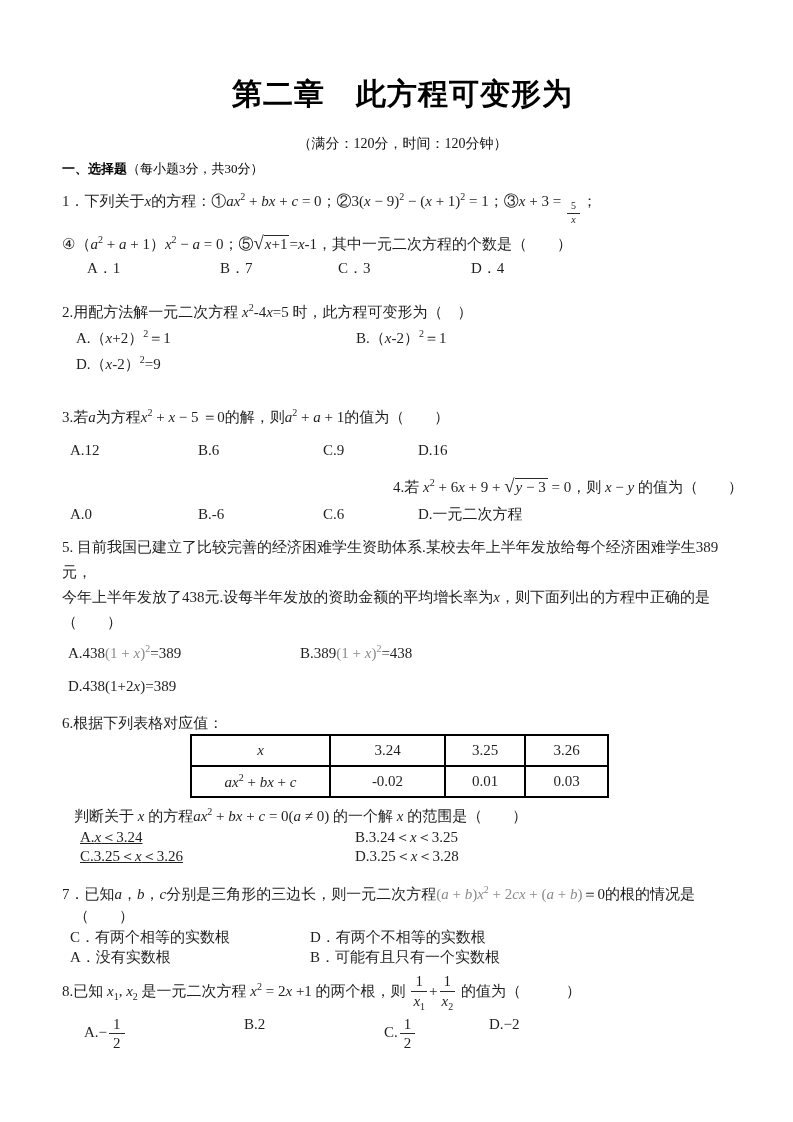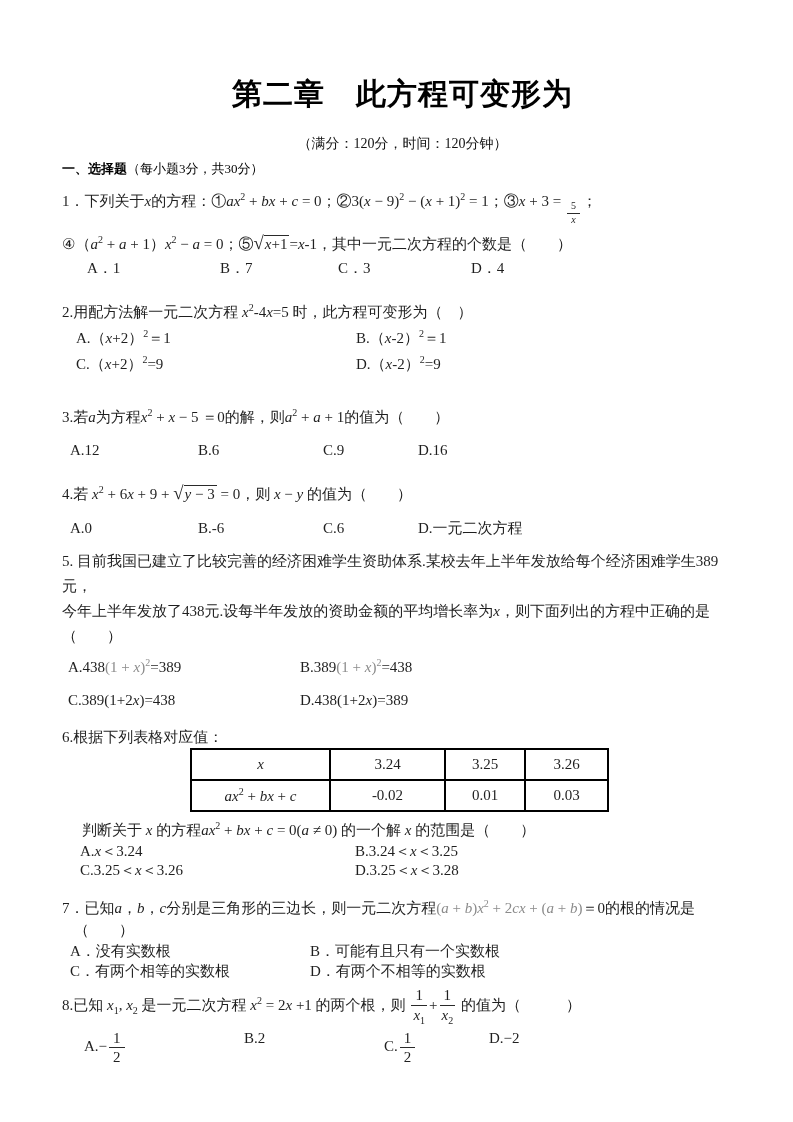--- a/index.html
+++ b/index.html
@@ -15,36 +15,36 @@
     .title { margin-top: 74px; text-align: center; font-size: 30px; font-weight: 700; color: #000; letter-spacing: 1px; }
     .subtitle { margin-top: 20px; text-align: center; font-size: 14px; color: #111; }
     .section { margin-top: 7px; font-size: 13px; color: #000; }
     .section .b { font-weight: 700; }
 
     .qblock { margin-top: 0; }
     .line { font-size: 15px; }
     .lh19 { line-height: 19px; } .lh20 { line-height: 20px; }
     .lh22 { line-height: 22px; } .lh23 { line-height: 23px; }
     .lh24 { line-height: 24px; } .lh25 { line-height: 25px; }
-    .lh26 { line-height: 26px; } .lh28 { line-height: 41px; }
+    .lh26 { line-height: 26px; } .lh28 { line-height: 28px; text-align: right; }
     .lh30 { line-height: 30px; }
 
     i { font-style: italic; }
     sup { font-size: 10px; }
     sub { font-size: 10px; }
 
     .opts { display: flex; align-items: flex-start; font-size: 15px; }
     .ml6 { margin-left: 6px; } .ml8 { margin-left: 8px; }
     .ml10 { margin-left: 10px; } .ml14 { margin-left: 14px; }
     .ml18 { margin-left: 18px; } .ml22 { margin-left: 22px; }
     .ml25 { margin-left: 25px; }
     .w95 { width: 95px; } .w105 { width: 105px; } .w118 { width: 118px; }
     .w125 { width: 125px; } .w128 { width: 128px; } .w133 { width: 133px; }
     .w140 { width: 140px; } .w160 { width: 160px; } .w232 { width: 232px; }
-    .w240 { width: 240px; } .w275 { width: 275px; } .w280 { width: 280px; }
+    .w240 { width: 240px; } .w275 { width: 275px; text-decoration: underline; } .w280 { width: 280px; }
 
     .frac { display: inline-flex; flex-direction: column; vertical-align: middle; text-align: center; line-height: 1.1; margin: 0 2px; }
     .frac .nu { display: block; border-bottom: 1px solid #2a2a2a; padding: 0 4px 1px; }
     .frac .de { display: block; padding: 1px 2px 0; }
     .frac.sm { font-size: 10px; line-height: 1.05; vertical-align: -3px; }
 
     .sqrt { white-space: nowrap; }
     .sqrt .rt { font-size: 1.25em; }
     .sqrt .rad { border-top: 1.4px solid #2a2a2a; padding: 0 2px 0 1px; }
 
@@ -82,21 +82,20 @@
       </div>
     </div>
 
     <div class="qblock" style="margin-top:16px">
       <div class="line lh22">2.用配方法解一元二次方程 <i>x</i><sup>2</sup>-4<i>x</i>=5 时，此方程可变形为（　）</div>
       <div class="opts ml14 lh22">
         <span class="w280">A.（<i>x</i>+2）<sup>2</sup>＝1</span>
         <span>B.（<i>x</i>-2）<sup>2</sup>＝1</span>
       </div>
       <div class="opts ml14 lh22">
-        <span class="w280">C.（<i>x</i>+2）<sup>2</sup>=9</span>
         <span>D.（<i>x</i>-2）<sup>2</sup>=9</span>
       </div>
     </div>
 
     <div class="qblock" style="margin-top:26px">
       <div class="line lh24">3.若<i>a</i>为方程<i>x</i><sup>2</sup> + <i>x</i> − 5 ＝0的解，则<i>a</i><sup>2</sup> + <i>a</i> + 1的值为（　　）</div>
       <div class="opts ml8 lh22" style="margin-top:10px">
         <span class="w128">A.12</span>
         <span class="w125">B.6</span>
         <span class="w95">C.9</span>
@@ -116,21 +115,20 @@
 
     <div class="qblock" style="margin-top:10px">
       <div class="line lh25">5. 目前我国已建立了比较完善的经济困难学生资助体系.某校去年上半年发放给每个经济困难学生389元，</div>
       <div class="line lh25">今年上半年发放了438元.设每半年发放的资助金额的平均增长率为<i>x</i>，则下面列出的方程中正确的是</div>
       <div class="line lh25">（　　）</div>
       <div class="opts ml6 lh24" style="margin-top:2px">
         <span class="w232">A.438<span class="gm">(1 + <i>x</i>)<sup>2</sup></span>=389</span>
         <span>B.389<span class="gm">(1 + <i>x</i>)<sup>2</sup></span>=438</span>
       </div>
       <div class="opts ml6 lh24" style="margin-top:9px">
-        <span class="w232">C.389(1+2<i>x</i>)=438</span>
         <span>D.438(1+2<i>x</i>)=389</span>
       </div>
     </div>
 
     <div class="qblock" style="margin-top:14px">
       <div class="line lh22">6.根据下列表格对应值：</div>
       <table class="vtable">
         <tbody>
             <tr>
           <td class="c1"><i>x</i></td>
@@ -139,41 +137,41 @@
           <td class="c4">3.26</td>
         </tr>
         <tr>
           <td class="c1"><i>ax</i><sup>2</sup> + <i>bx</i> + <i>c</i></td>
           <td class="c2">-0.02</td>
           <td class="c3">0.01</td>
           <td class="c4">0.03</td>
         </tr>
       </tbody>
         </table>
-      <div class="line lh23" style="margin-top:2px;margin-left:20px">判断关于 <i>x</i> 的方程<i>ax</i><sup>2</sup> + <i>bx</i> + <i>c</i> = 0(<i>a</i> ≠ 0) 的一个解 <i>x</i> 的范围是（　　）</div>
+      <div class="line lh23" style="margin-top:2px;margin-left:12px">判断关于 <i>x</i> 的方程<i>ax</i><sup>2</sup> + <i>bx</i> + <i>c</i> = 0(<i>a</i> ≠ 0) 的一个解 <i>x</i> 的范围是（　　）</div>
       <div class="opts ml18 lh19">
         <span class="w275">A.<i>x</i>＜3.24</span>
         <span>B.3.24＜<i>x</i>＜3.25</span>
       </div>
       <div class="opts ml18 lh19">
         <span class="w275">C.3.25＜<i>x</i>＜3.26</span>
         <span>D.3.25＜<i>x</i>＜3.28</span>
       </div>
     </div>
 
     <div class="qblock" style="margin-top:13px">
       <div class="line lh22">7．已知<i>a</i>，<i>b</i>，<i>c</i>分别是三角形的三边长，则一元二次方程<span class="gm">(<i>a</i> + <i>b</i>)<i>x</i><sup>2</sup> + 2<i>cx</i> + (<i>a</i> + <i>b</i>)</span>＝0的根的情况是</div>
       <div class="line lh22" style="margin-left:12px">（　　）</div>
       <div class="opts ml8 lh20">
+        <span class="w240">C．有两个相等的实数根</span>
+        <span>D．有两个不相等的实数根</span>
+      </div>
+      <div class="opts ml8 lh20">
         <span class="w240">A．没有实数根</span>
         <span>B．可能有且只有一个实数根</span>
-      </div>
-      <div class="opts ml8 lh20">
-        <span class="w240">C．有两个相等的实数根</span>
-        <span>D．有两个不相等的实数根</span>
       </div>
     </div>
 
     <div class="qblock" style="margin-top:6px">
       <div class="line" style="line-height:20px">8.已知 <i>x</i><sub>1</sub>, <i>x</i><sub>2</sub> 是一元二次方程 <i>x</i><sup>2</sup> = 2<i>x</i> +1 的两个根，则 <span class="frac">
             <span class="nu">1</span>
             <span class="de"><i>x</i><sub>1</sub></span>
           </span>+<span class="frac">
             <span class="nu">1</span>
             <span class="de"><i>x</i><sub>2</sub></span>

